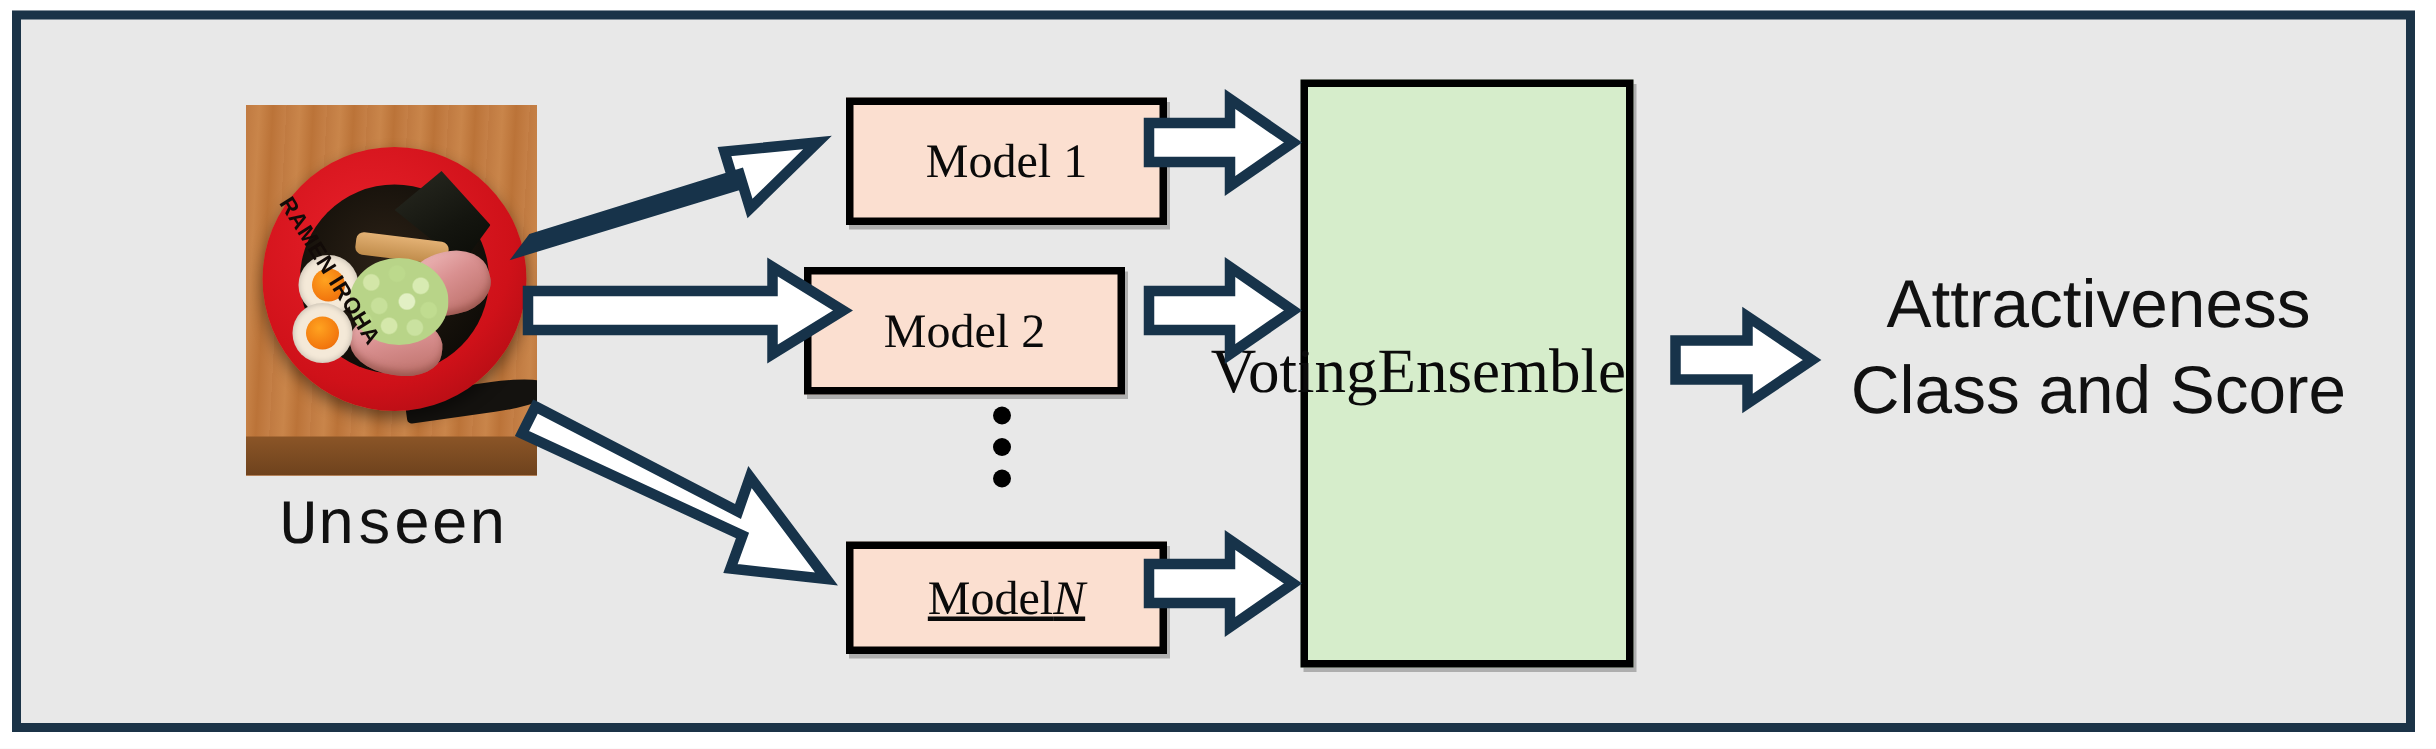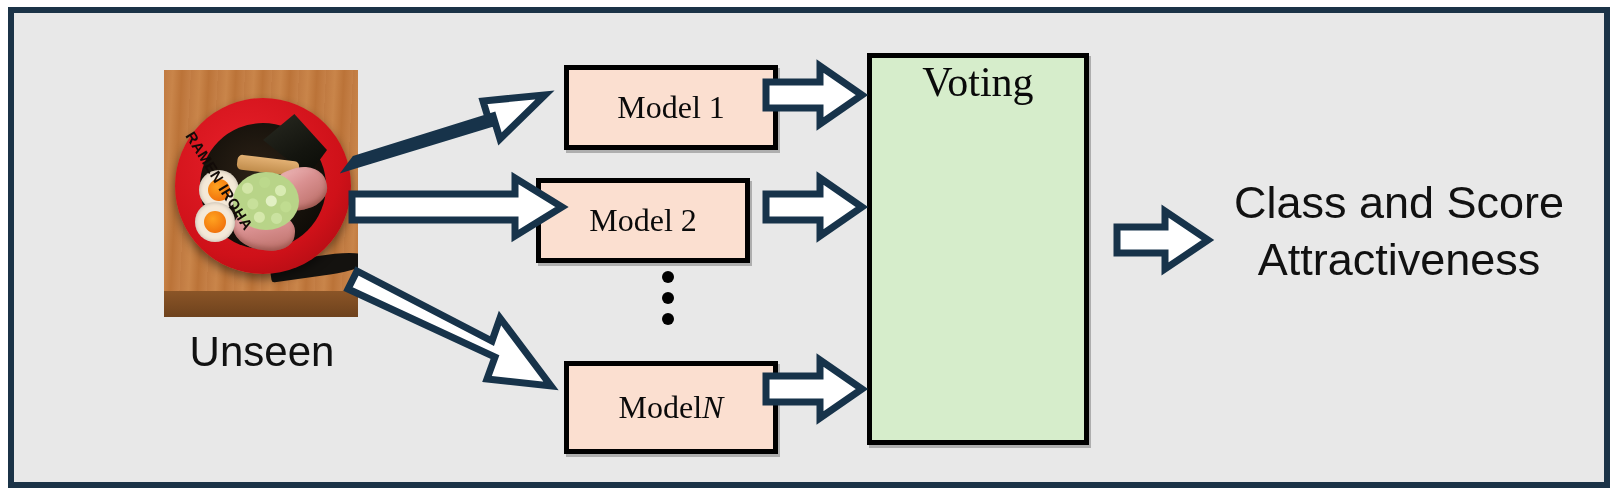--- a/index.html
+++ b/index.html
@@ -145,54 +145,54 @@
   
   #caption {
     position: absolute;
     left: 150px;
     top: 314px;
     width: 196px;
     text-align: center;
     font-size: 42px;
     line-height: 1.18;
     color: #111111;
-    font-family: Liberation Sans, sans-serif;
+    font-family: Liberation Mono, monospace;
   }
   
   .model-box {
     position: absolute;
     background: #fbdfd0;
     border: 5px solid #000000;
     box-sizing: border-box;
     display: flex;
     align-items: center;
     justify-content: center;
     font-size: 32px;
     color: #0a0a0a;
     font-family: "Liberation Serif", serif;
     box-shadow: 2px 3px 0 rgba(0,0,0,.25);
   }
   #model-1 { left: 550px; top: 52px;  width: 214px; height: 85px; }
   #model-2 { left: 522px; top: 165px; width: 214px; height: 85px; }
-  #model-n { left: 550px; top: 348px; width: 214px; height: 93px; }
+  #model-n { left: 550px; top: 348px; width: 214px; height: 75px; text-decoration: underline; }
   .ital { font-style: italic; }
   
   #ensemble {
     position: absolute;
     left: 853px;
     top: 40px;
     width: 222px;
     height: 392px;
     background: #d6edcb;
     border: 5px solid #000000;
     box-sizing: border-box;
     display: flex;
-    flex-direction: column;
+    flex-direction: row;
     align-items: center;
-    justify-content: space-between;
+    justify-content: flex-end;
     font-size: 42px;
     line-height: 1.18;
     color: #0a0a0a;
     font-family: "Liberation Serif", serif;
     box-shadow: 2px 3px 0 rgba(0,0,0,.25);
   }
   
   #output-text {
     position: absolute;
     left: 1185px;
@@ -277,25 +277,26 @@
     </div>
 
     <div id="ellipsis">
       <span></span>
       <span></span>
       <span></span>
     </div>
 
     <div id="ensemble">
       <div>Voting</div>
+      <div>Ensemble</div>
     </div>
 
     <div id="output-text">
+      <div>Attractiveness</div>
       <div>Class and Score</div>
-      <div>Attractiveness</div>
     </div>
 
   </div>
 
   <svg id="arrows" viewBox="0 0 1624 499">
 
     <g>
       <polygon class="arrow-shape" points="349,167 490,124 483,101 545,95 500,139 493,116 355,159" transform="rotate(0)"></polygon>
     </g>
 

